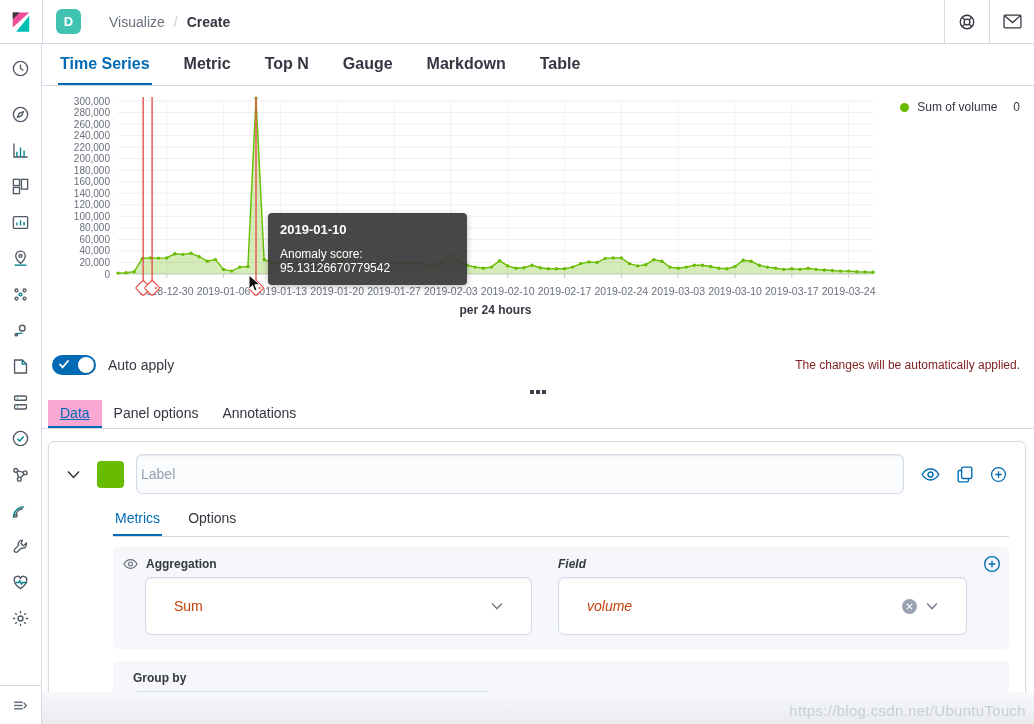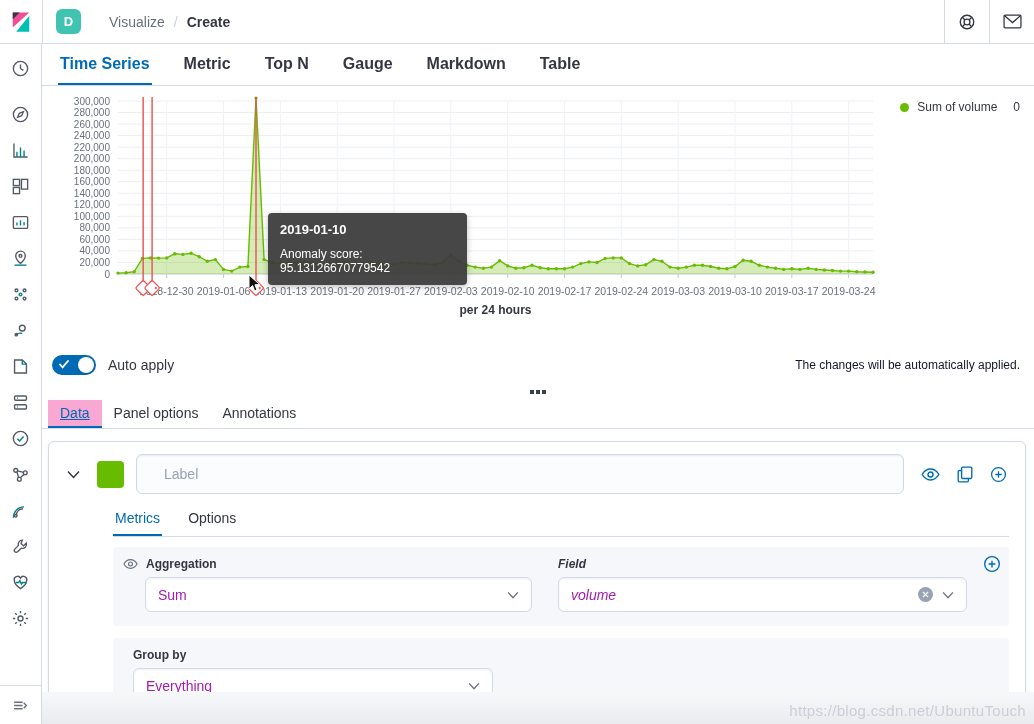--- a/index.html
+++ b/index.html
@@ -48,55 +48,55 @@
   .tooltip-title { font-size:13px; font-weight:bold; margin-bottom:10px; }
   .tooltip-body { font-size:12px; }
   .cursor { position:absolute; left:206px; top:188px; z-index:6; }
 
   
   .apply-row { height:38px; flex:0 0 38px; display:flex; align-items:center; padding:0 14px 0 10px; }
   .switch { width:44px; height:20px; border-radius:10px; background:#006BB4; position:relative; cursor:pointer; flex:0 0 44px; }
   .switch .knob { position:absolute; right:2px; top:2px; width:16px; height:16px; border-radius:50%; background:#fff; box-shadow:0 1px 2px rgba(0,0,0,0.2); }
   .switch svg { position:absolute; left:7px; top:5px; }
   .apply-label { margin-left:12px; font-size:14px; color:#343741; }
-  .apply-hint { margin-left:auto; font-size:12px; color:#0f172a; }
+  .apply-hint { margin-left:auto; font-size:12px; color:#7f1d1d; }
 
   .drag-row { height:16px; flex:0 0 16px; display:flex; align-items:center; justify-content:center; }
   .drag-dots { display:flex; gap:2px; cursor:row-resize; padding:3px 6px; }
   .drag-dots i { width:4px; height:4px; background:#3a3f4a; display:block; }
 
   
   .ed-tabs { height:29px; flex:0 0 29px; display:flex; align-items:stretch; padding-left:6px; border-bottom:1px solid #D3DAE6; }
   .ed-tab { display:flex; align-items:center; padding:0 12px; font-size:14px; color:#343741; cursor:pointer; border-bottom:2px solid transparent; }
   .ed-tab.active { color:#006BB4; text-decoration:underline; background:#f9a8d4; border-bottom-color:#006BB4; }
 
   
   .card { margin:12px 8px 0 6px; background:#fff; border:1px solid #D3DAE6; border-radius:6px;
     box-shadow:0 2px 4px rgba(152,162,179,0.15); padding:12px 14px 14px 12px; }
   .card-row1 { display:flex; align-items:center; }
   .chev-btn { width:24px; height:24px; display:flex; align-items:center; justify-content:center; cursor:pointer; }
   .swatch { width:27px; height:27px; border-radius:4px; margin:0 6px 0 12px; cursor:pointer; }
   .label-input { flex:1; height:40px; margin-left:6px; border:1px solid #D3DAE6; border-radius:6px; background:#fbfcfd;
-    font-size:14px; padding:0 27px; color:#a16207; font-family:inherit; box-shadow:inset 0 1px 2px rgba(152,162,179,0.2); }
+    font-size:14px; padding:0 4px; color:#a16207; font-family:inherit; box-shadow:inset 0 1px 2px rgba(152,162,179,0.2); }
   .label-input::placeholder { color:#98A2B3; }
   .row1-icons { display:flex; align-items:center; gap:17px; margin-left:17px; margin-right:4px; }
   .icon-btn { cursor:pointer; display:flex; align-items:center; }
 
   .metric-tabs { display:flex; margin:10px 2px 0 52px; border-bottom:1px solid #D3DAE6; }
   .metric-tab { padding:6px 2px 8px; margin-right:24px; font-size:14px; color:#343741; cursor:pointer; border-bottom:2px solid transparent; }
   .metric-tab.active { color:#006BB4; border-bottom-color:#006BB4; }
 
   .agg-panel { margin:10px 2px 0 52px; background:#F5F7FA; border-radius:4px; padding:10px 12px 14px 10px; display:flex; position:relative;gap:12px; }
   .agg-col { flex:1; min-width:0; }
   .agg-col + .agg-col { margin-left:14px;font-style:italic; }
   .fld-label-row { display:flex; align-items:center; margin-bottom:6px; }
   .fld-label { font-size:12px; font-weight:bold; color:#343741; }
   .eye-sm { margin-right:8px; display:flex; }
-  .select { height:35px; background:#fff; border:1px solid #D3DAE6; border-radius:6px; display:flex; align-items:center;
-    padding:0 12px; font-size:14px; color:#a21caf; cursor:pointer; box-shadow:inset 0 1px 2px rgba(152,162,179,0.15); }
+  .select { height:58px; background:#fff; border:1px solid #D3DAE6; border-radius:6px; display:flex; align-items:center;
+    padding:0 28px; font-size:14px; color:#c2410c; cursor:pointer; box-shadow:inset 0 1px 2px rgba(152,162,179,0.15); }
   .select .sel-text { flex:1; }
   .combo-clear { width:15px; height:15px; border-radius:50%; background:#98A2B3; color:#fff; display:flex; align-items:center;
     justify-content:center; font-size:10px; line-height:1; margin-right:9px; cursor:pointer; }
   .add-metric { position:absolute; top:8px; right:8px; cursor:pointer; display:flex; }
   .groupby-panel { margin:12px 2px 0 52px; background:#F5F7FA; border-radius:4px; padding:10px 12px 14px 20px; }
   .groupby-panel .select { width:360px; }
 
   
   .footer { position:absolute; left:42px; right:0; bottom:0; height:32px;
     background:linear-gradient(#f7f8fa, #e9ebef); display:flex; align-items:flex-end; justify-content:flex-end; z-index:2; }

